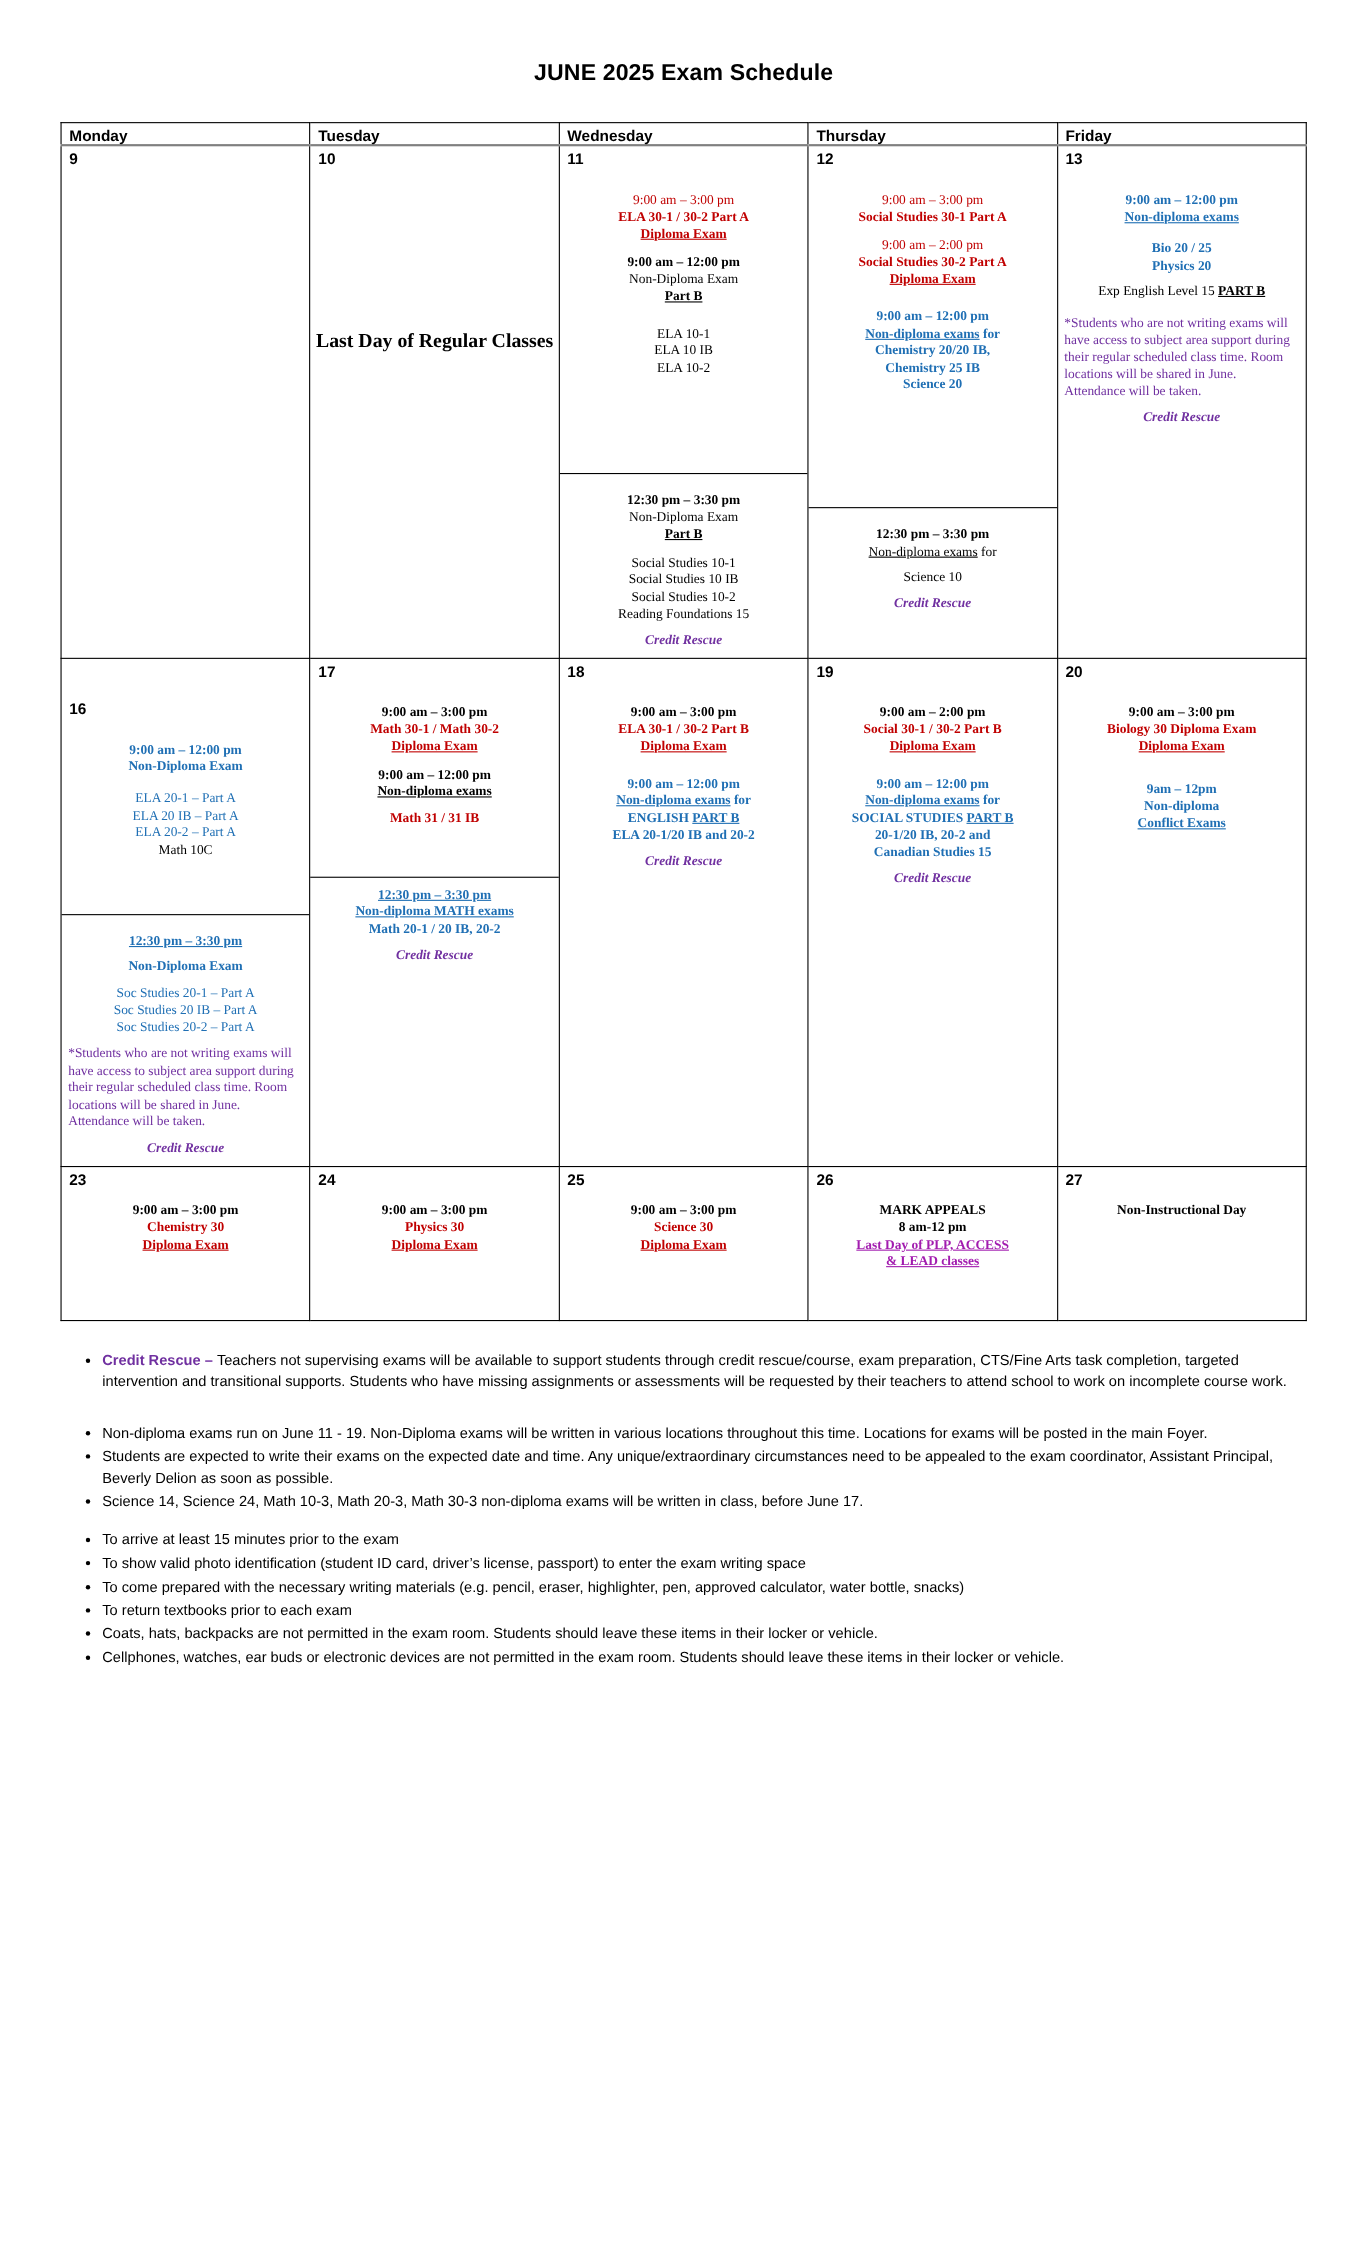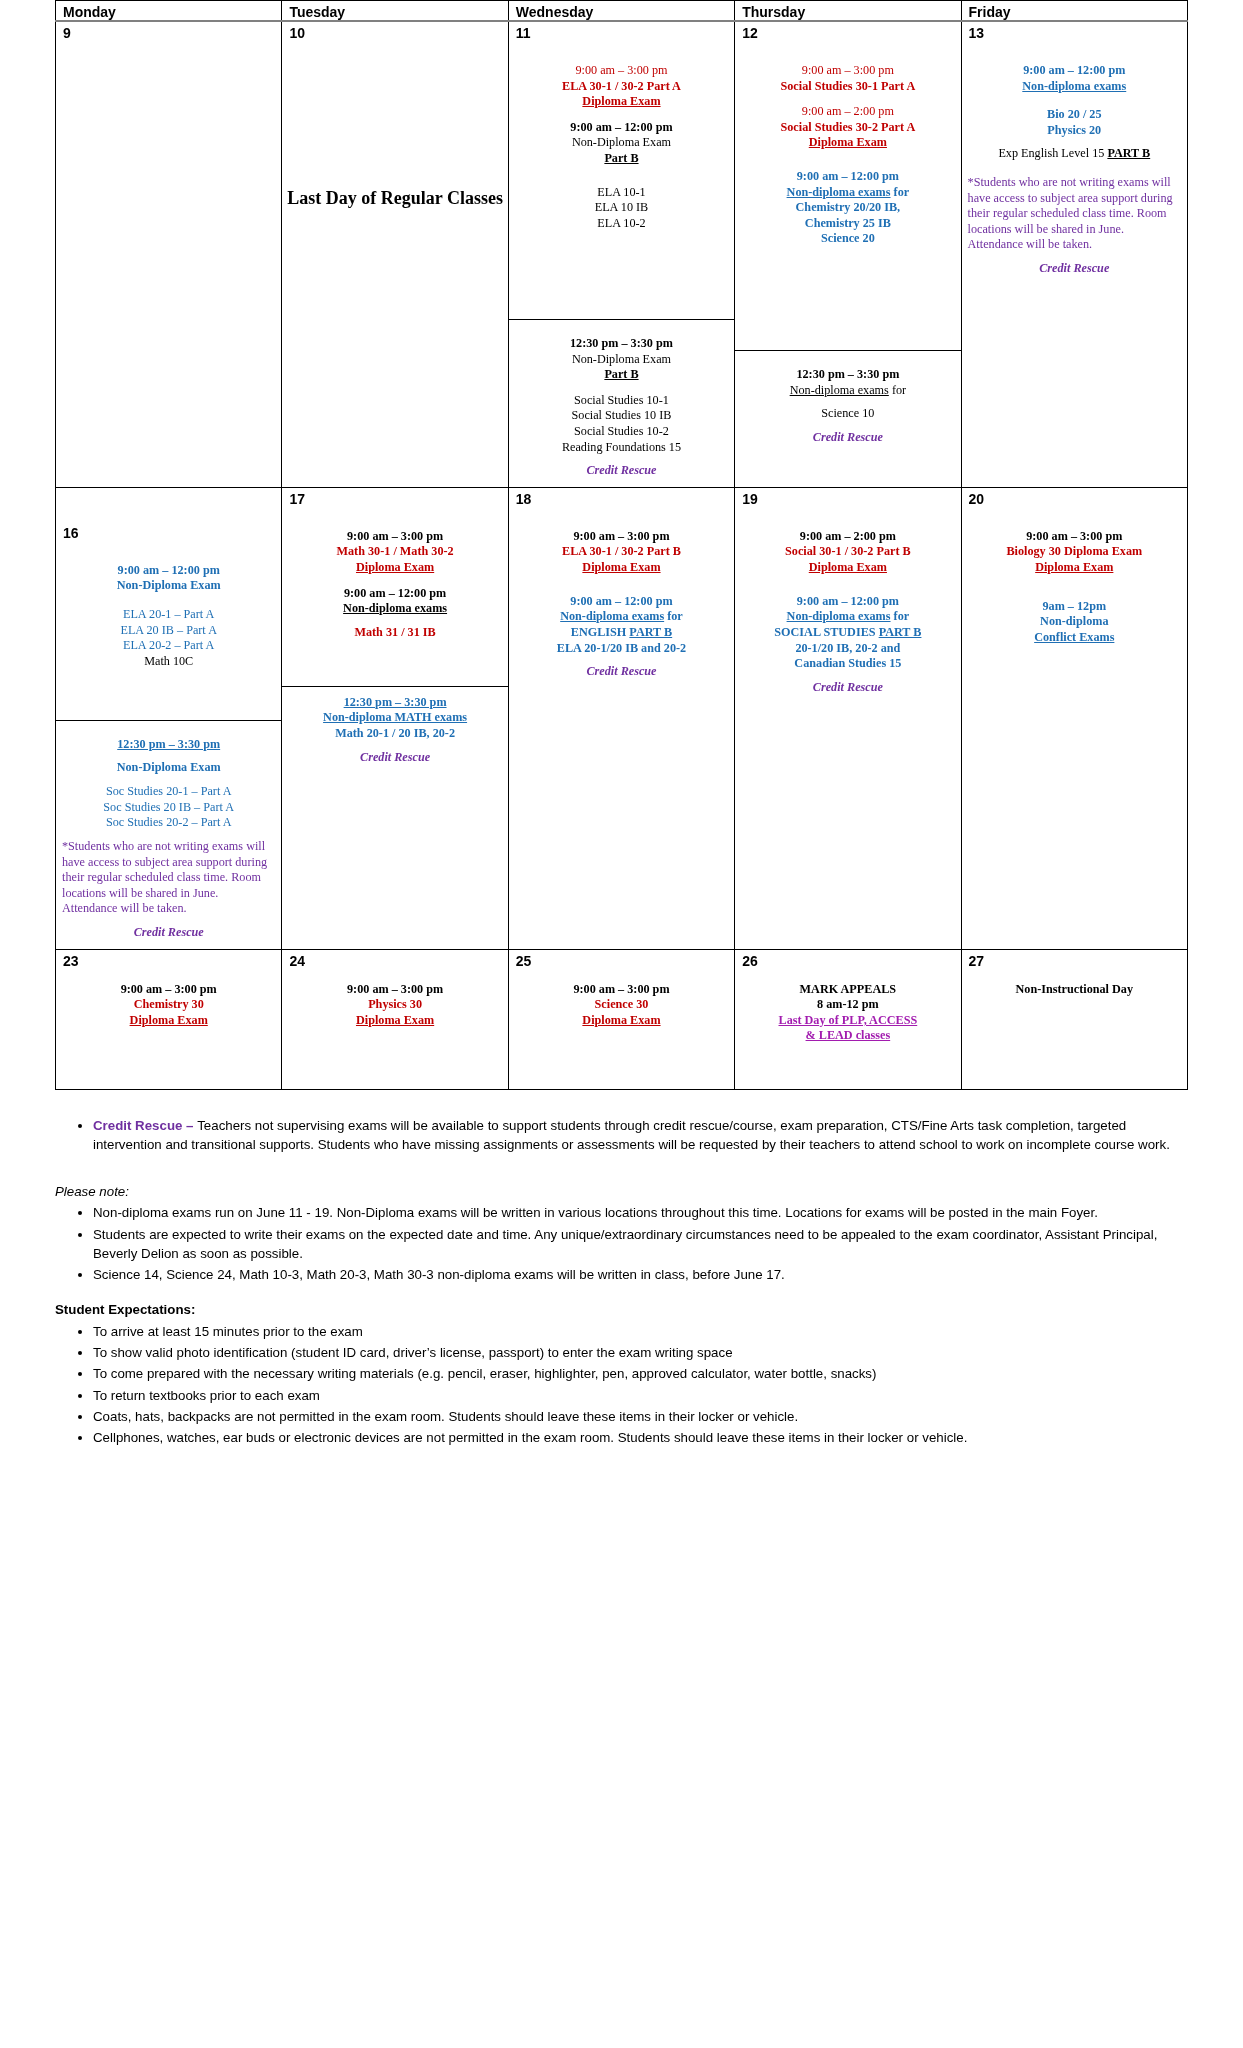--- a/index.html
+++ b/index.html
@@ -84,20 +84,21 @@
   .spacer-12 { height:14px; }
   .pn { font-style:italic; font-size:13.3px; margin-bottom:2px; }
   .se { font-weight:bold; font-size:13.3px; margin-bottom:2px; }
   .cr-lead { color:#7030a0; font-weight:bold; }
 </style>
 </head>
 <body>
 
 <div class="page">
 
+  <div class="doc-title">JUNE 2025 Exam Schedule</div>
 
   <table class="cal">
     <colgroup>
       <col style="width:20%">
         <col style="width:20%">
         <col style="width:20%">
         <col style="width:20%">
         <col style="width:20%">
     </colgroup>
     <thead>
@@ -387,29 +388,27 @@
     </tbody>
   </table>
 
   <div class="footer">
     <div class="spacer-20"></div>
     <ul>
       <li><span class="cr-lead">Credit Rescue – </span><span>Teachers not supervising exams will be available to support students through credit rescue/course, exam preparation, CTS/Fine Arts task completion, targeted intervention and transitional supports.  Students who have missing assignments or assessments will be requested by their teachers to attend school to work on incomplete course work.</span></li>
     </ul>
 
     <div class="spacer-20"></div>
-    <div class="pn">Please note:</div>
     <ul>
       <li>Non-diploma exams run on June 11 - 19.  Non-Diploma exams will be written in various locations throughout this time.  Locations for exams will be posted in the main Foyer.</li>
       <li>Students are expected to write their exams on the expected date and time.  Any unique/extraordinary circumstances need to be appealed to the exam coordinator, Assistant Principal, Beverly Delion as soon as possible.</li>
       <li>Science 14, Science 24, Math 10-3, Math 20-3, Math 30-3 non-diploma exams will be written in class, before June 17.</li>
     </ul>
 
     <div class="spacer-12"></div>
-    <div class="se">Student Expectations:</div>
     <ul>
       <li>To arrive at least 15 minutes prior to the exam</li>
       <li>To show valid photo identification (student ID card, driver’s license, passport) to enter the exam writing space</li>
       <li>To come prepared with the necessary writing materials (e.g. pencil, eraser, highlighter, pen, approved calculator, water bottle, snacks)</li>
       <li>To return textbooks prior to each exam</li>
       <li>Coats, hats, backpacks are not permitted in the exam room.  Students should leave these items in their locker or vehicle.</li>
       <li>Cellphones, watches, ear buds or electronic devices are not permitted in the exam room.  Students should leave these items in their locker or vehicle.</li>
     </ul>
   </div>
 

